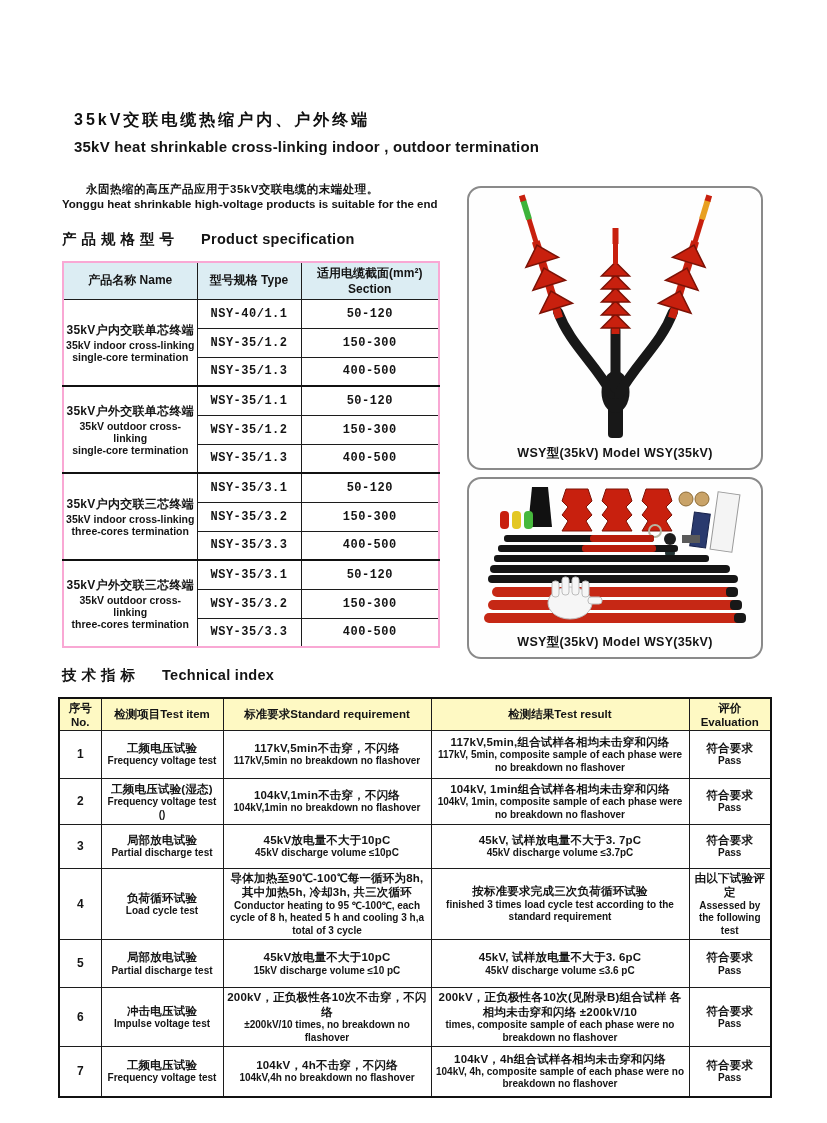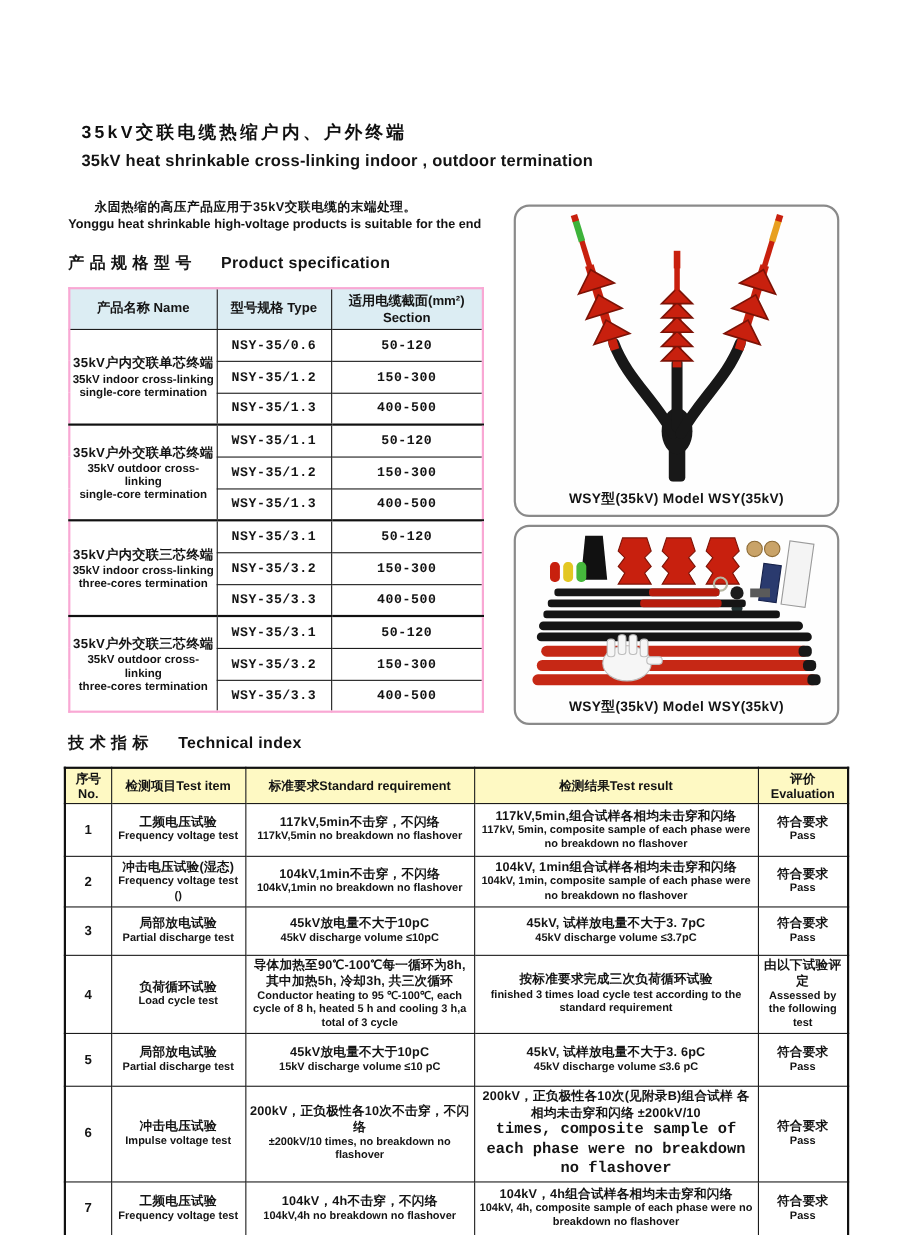--- a/index.html
+++ b/index.html
@@ -37,21 +37,21 @@
   #frame-kit { top:477px; height:182px; }
   .img-frame svg { display:block; margin:0 auto; }
   .img-caption { position:absolute; left:0; right:0; bottom:6px; text-align:center; font-size:12.5px; font-weight:bold; letter-spacing:.3px; }
 
   .tech-table { position:absolute; left:58px; top:697px; width:712px; table-layout:fixed; border:2px solid #111; }
   .tech-table th { height:32px; background:#fef9c3; font-size:11.5px; font-weight:bold; }
   .tech-table td { line-height:1.25; }
   .tech-table .no-cell { font-size:12px; font-weight:bold; }
   .tech-table .cn { font-size:11.5px; font-weight:bold; letter-spacing:.2px; }
   .tech-table .en { font-size:10px; font-weight:bold; }
-  .tech-table .en.tiny { font-size:14px;font-family:Liberation Mono, monospace; }
+  .tech-table .en.tiny { font-size:10px; }
   col.c-no { width:42px; } col.c-item { width:122px; } col.c-req { width:208px; } col.c-res { width:258px; } col.c-eval { width:82px; }
 </style>
 </head>
 <body>
 
 <div class="page">
 
   <div class="title-block">
     <div class="title-cn">35kV交联电缆热缩户内、户外终端</div>
     <div class="title-en">35kV heat shrinkable cross-linking  indoor , outdoor  termination</div>
@@ -77,21 +77,21 @@
       <th>产品名称 Name</th>
       <th>型号规格 Type</th>
       <th>适用电缆截面(mm²) Section</th>
     </tr>
     <tr>
       <td class="name-cell" rowspan="3">
         <div class="cn">35kV户内交联单芯终端</div>
         <div class="en">35kV indoor cross-linking</div>
         <div class="en">single-core termination</div>
       </td>
-      <td class="type-cell">NSY-35/0.6</td>
+      <td class="type-cell">NSY-40/1.1</td>
       <td class="sec-cell">50-120</td>
     </tr>
     <tr>
       <td class="type-cell">NSY-35/1.2</td>
       <td class="sec-cell">150-300</td>
     </tr>
     <tr>
       <td class="type-cell">NSY-35/1.3</td>
       <td class="sec-cell">400-500</td>
     </tr>
@@ -286,21 +286,21 @@
             <div class="en">117kV, 5min, composite sample of each phase were no breakdown no flashover</div>
           </td>
       <td>
             <div class="cn">符合要求</div>
             <div class="en">Pass</div>
           </td>
     </tr>
     <tr style="height:46px">
       <td class="no-cell">2</td>
       <td>
-            <div class="cn">冲击电压试验(湿态)</div>
+            <div class="cn">工频电压试验(湿态)</div>
             <div class="en">Frequency voltage test</div>
             <div class="en">()</div>
           </td>
       <td>
             <div class="cn">104kV,1min不击穿，不闪络</div>
             <div class="en">104kV,1min no breakdown no flashover</div>
           </td>
       <td>
             <div class="cn">104kV, 1min组合试样各相均未击穿和闪络</div>
             <div class="en">104kV, 1min, composite sample of each phase were no breakdown no flashover</div>

